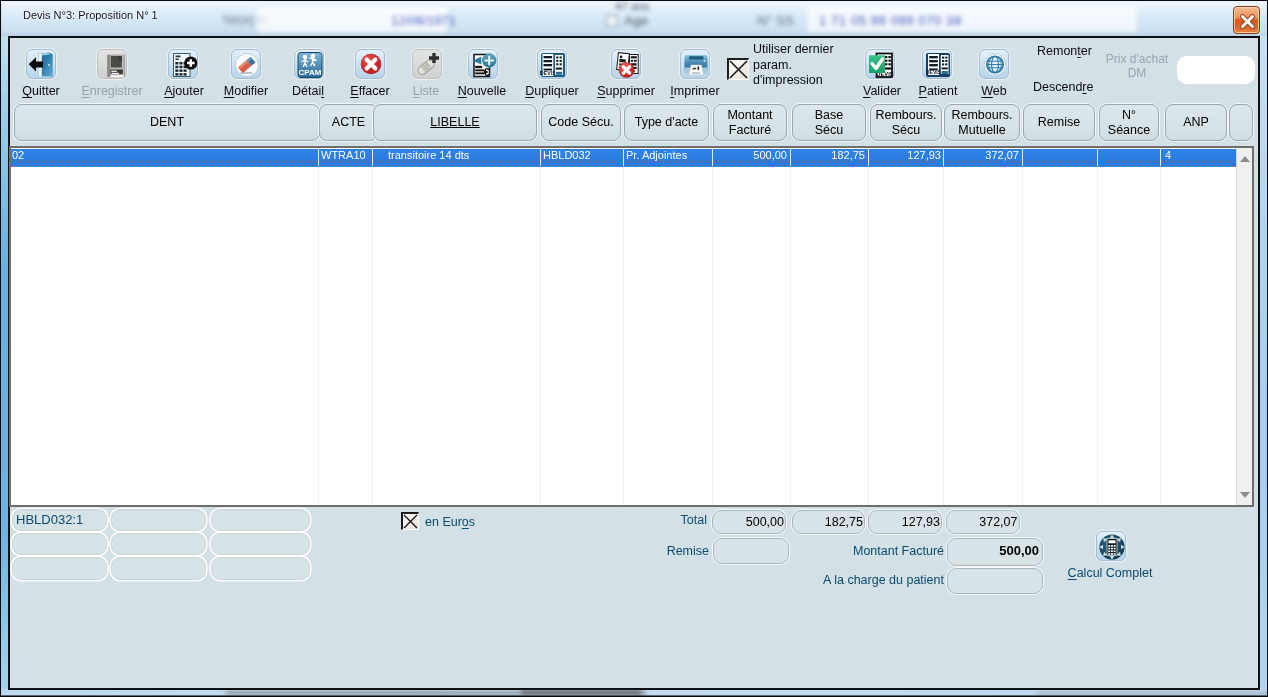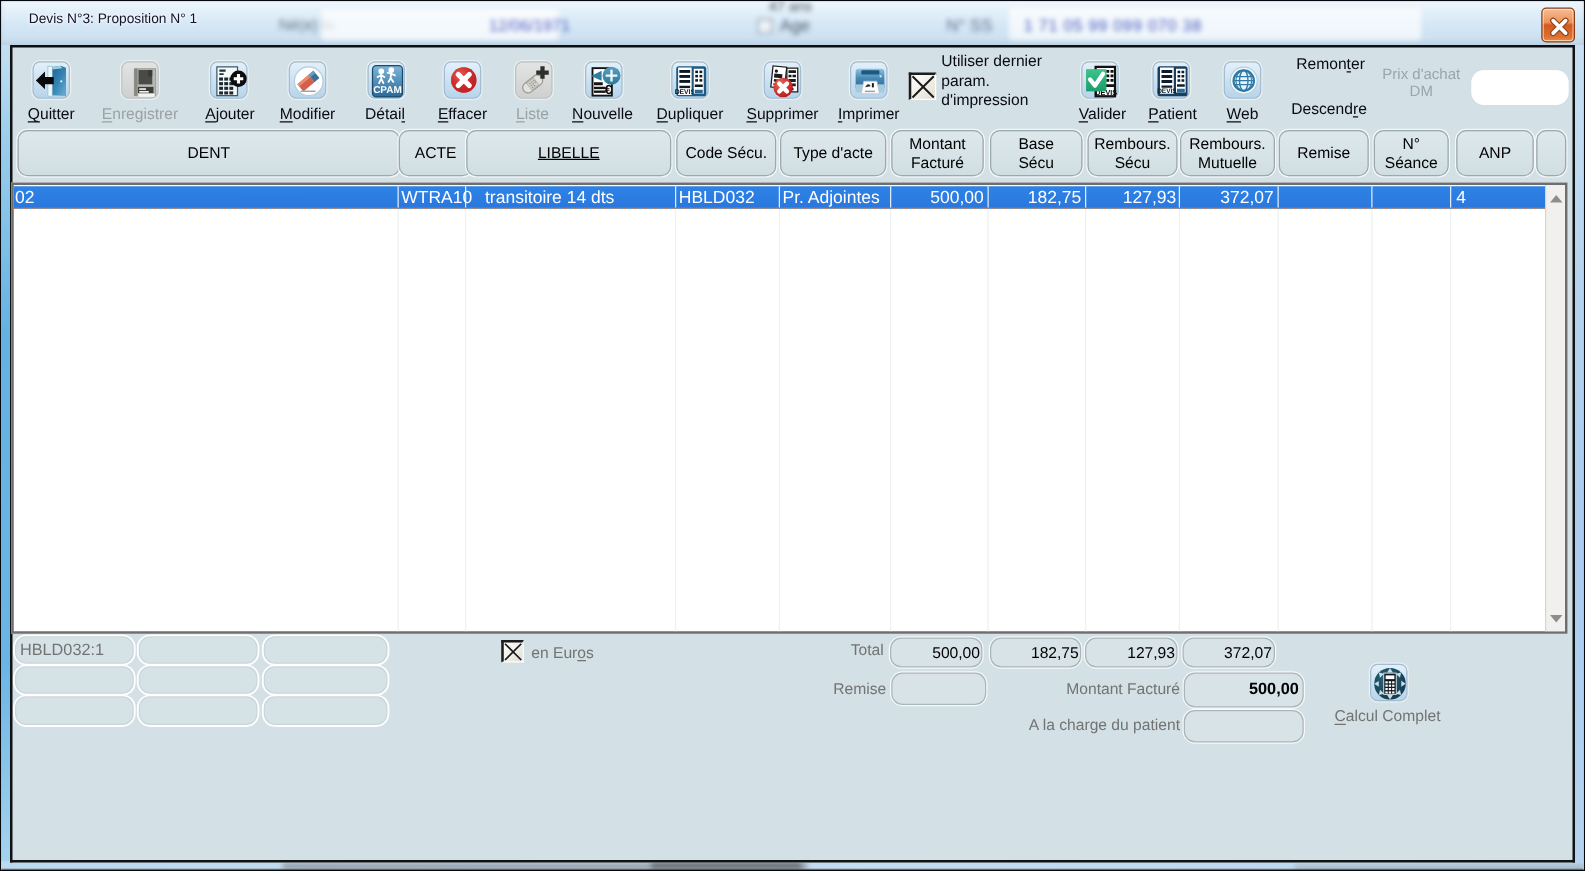--- a/index.html
+++ b/index.html
@@ -38,29 +38,29 @@
 .hcell{position:absolute;top:104px;height:37px;border-radius:8px;
  background:linear-gradient(#dde8ec,#d0dee2);border:1px solid #9ba8ad;
  box-shadow:0 0 0 1px rgba(255,255,255,.75);
  display:flex;align-items:center;justify-content:center;text-align:center;
  font-size:12.5px;color:#000;line-height:14.5px;}
 
 #table{position:absolute;left:9px;top:146px;width:1245px;height:361px;
  background:#fff;border:2px solid #6e6e6e;}
 .colsep{position:absolute;top:0;bottom:0;width:1px;background:#eef1f1;}
 #selrow{position:absolute;left:0;top:1px;right:16px;height:18px;background:linear-gradient(#2e82e6,#2a78dd);
- border-bottom:1px dotted #d4722a;color:#fff;font-size:14px;}
+ border-bottom:1px dotted #d4722a;color:#fff;font-size:11px;}
 #selrow .c{position:absolute;top:0px;white-space:nowrap;}
 #selrow .sep{position:absolute;top:0;bottom:0;width:1px;background:rgba(255,255,255,.85);}
 #vscroll{position:absolute;right:0;top:0;width:16px;bottom:0;background:#f1f0ee;border-left:1px solid #d8d6d2;}
 
 .pfield{position:absolute;border-radius:9px;background:#d7e3e7;border:1px solid #abb6ba;
  box-shadow:0 0 0 1px rgba(255,255,255,.8);}
 .pfield.lite{border:1px solid #ccd6da;box-shadow:0 0 0 1.5px rgba(255,255,255,.95);background:#d5e2e6;}
-.plabel{position:absolute;font-size:12.5px;color:#737373;white-space:nowrap;}
+.plabel{position:absolute;font-size:12.5px;color:#0c4a6e;white-space:nowrap;}
 .pval{position:absolute;font-size:12.5px;color:#000;white-space:nowrap;}
 .chk{position:absolute;background:linear-gradient(135deg,#ffffff,#efece4 60%,#e2ded2);
  border-top:2px solid #1c1c1c;border-left:2px solid #1c1c1c;border-right:1px solid #fff;border-bottom:1px solid #fff;}
 .chk svg{position:absolute;left:0;top:0;}
 </style></head>
 <body>
 <div id="outer"></div>
 <div id="titlebar">
   <div class="ghost" style="left:222px;top:12px;font-size:12.5px;color:#6e7c8c;">Né(e) le</div>
   <div class="ghost" style="left:256px;top:6px;width:190px;height:25px;background:rgba(255,255,255,.75);border-radius:3px;"></div>

